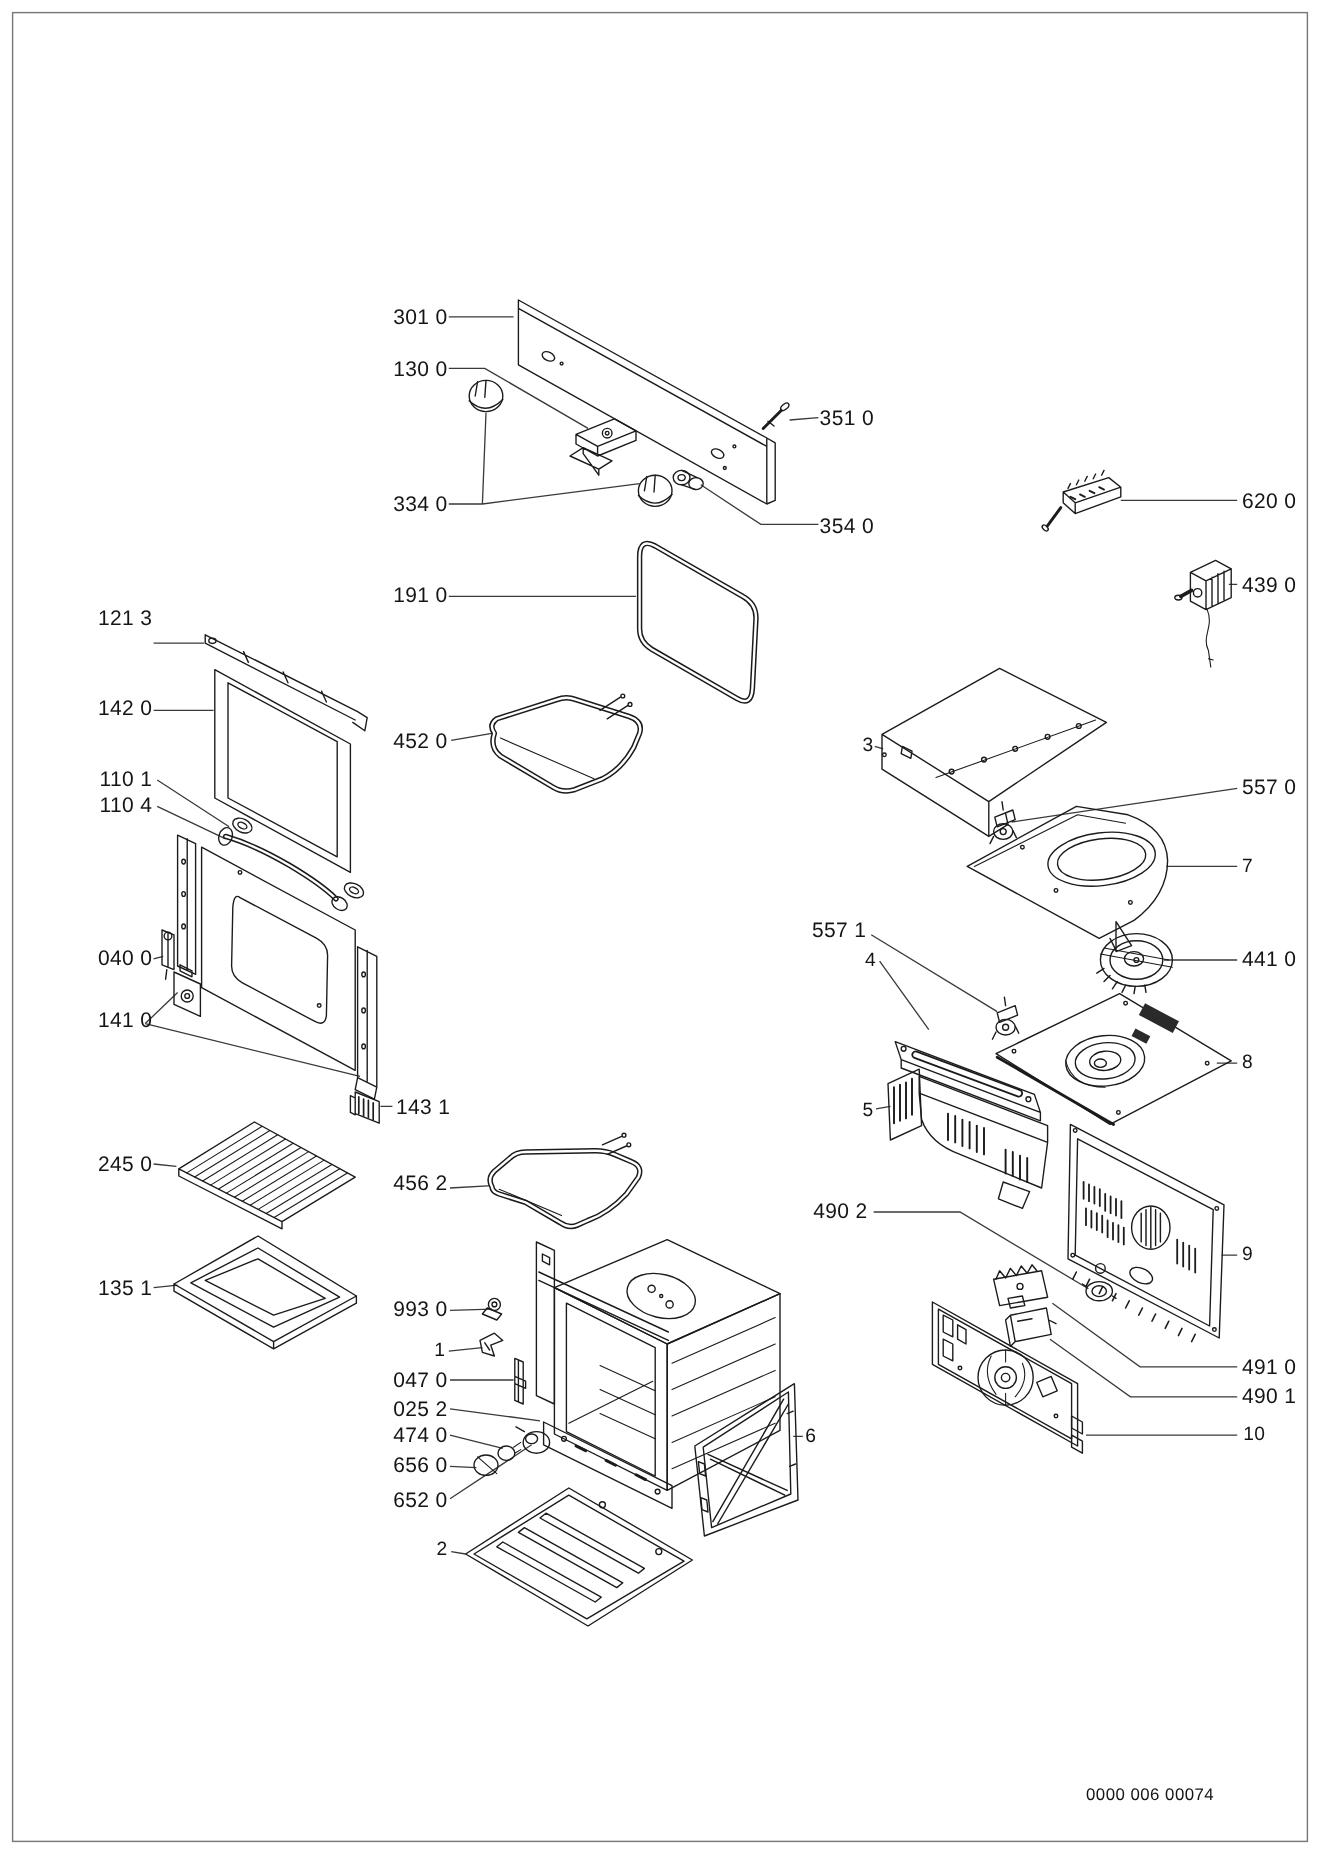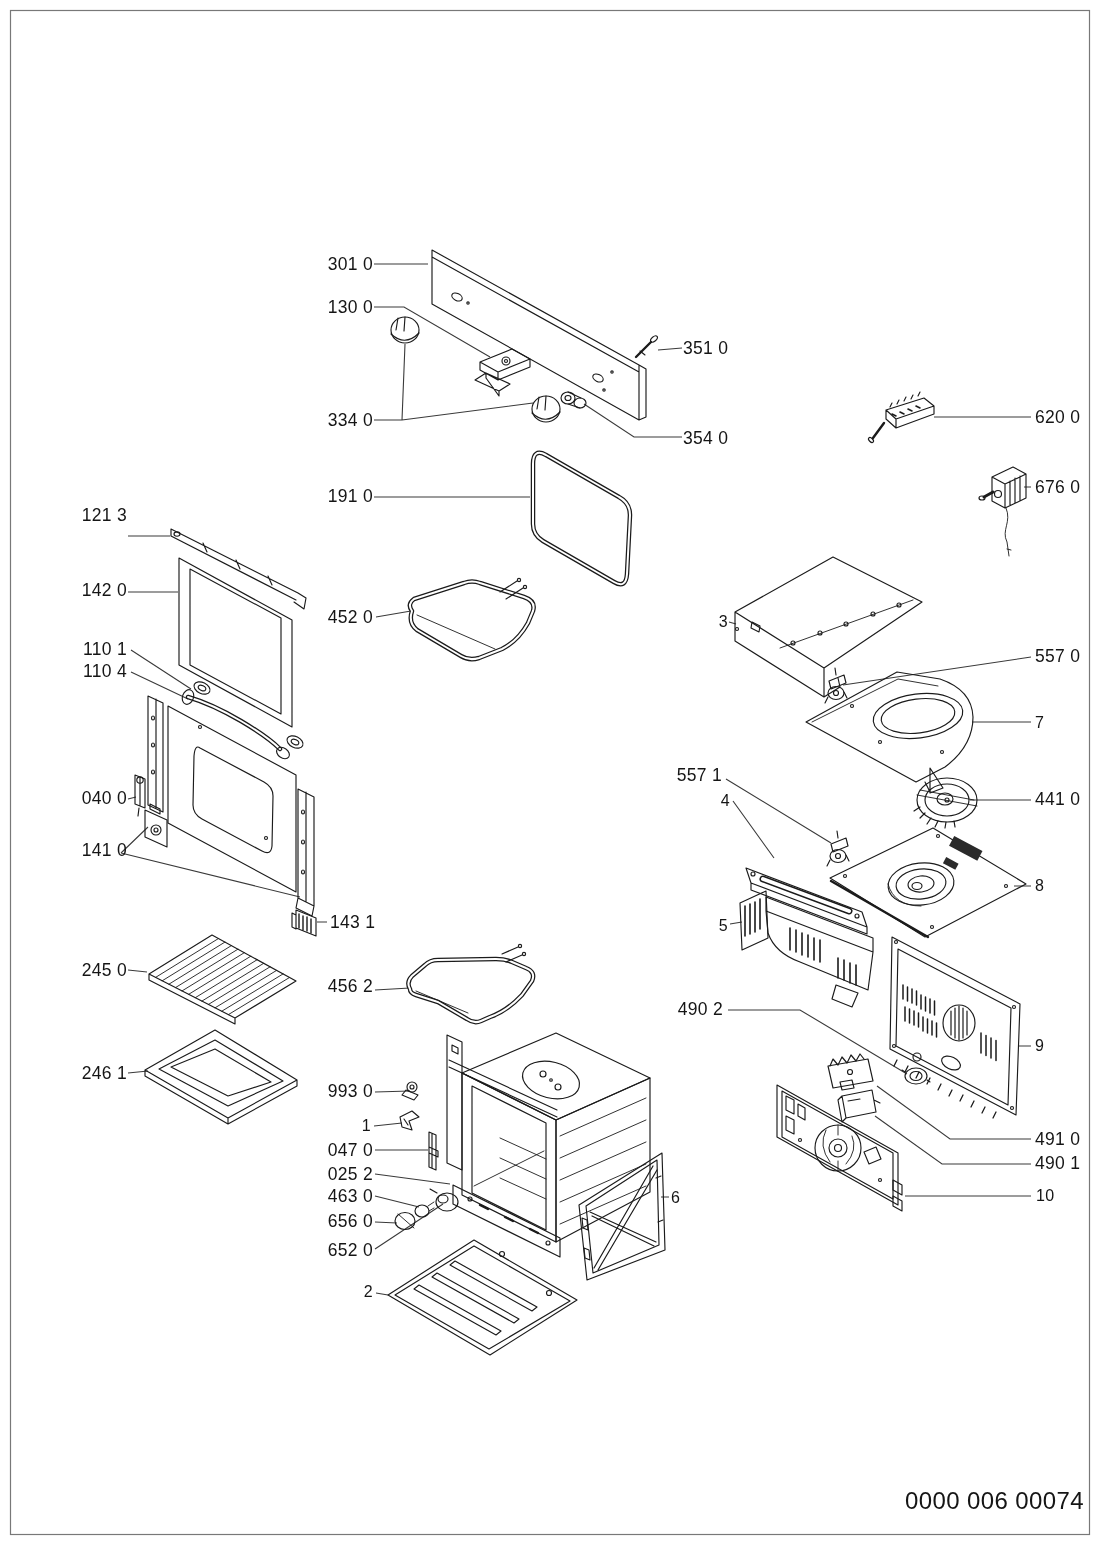--- a/index.html
+++ b/index.html
@@ -6,21 +6,21 @@
   #page{position:relative;width:1100px;height:1547px;background:#ffffff;
         font-family:"Liberation Sans", sans-serif;color:#111;overflow:hidden;}
   #art{position:absolute;left:0;top:0;}
   .lbl{position:absolute;font-size:17.5px;line-height:18px;white-space:nowrap;color:#151515;
        letter-spacing:0.3px;}
   .cA{right:973px;text-align:right;}
   .cB{right:727px;text-align:center;}
   .cR{left:1035px;}
   .cK{left:683px;}
   .idx{font-size:16px;line-height:16px;}
-  .footer-code{position:absolute;left:905px;top:1487px;font-size:24px;letter-spacing:0.4px;color:#151515;}
+  .footer-code{position:absolute;left:905px;top:1487px;font-size:14px;letter-spacing:0.4px;color:#151515;}
   svg .art{stroke:#1b1b1b;fill:none;stroke-width:1.15;stroke-linecap:round;stroke-linejoin:round;}
   svg .thin{stroke-width:0.9;}
   svg .tube{stroke:#1b1b1b;fill:none;stroke-width:4.5;stroke-linecap:round;stroke-linejoin:round;}
   svg .tubein{stroke:#ffffff;fill:none;stroke-width:2;stroke-linecap:round;stroke-linejoin:round;}
   svg .lead{stroke:#3a3a3a;fill:none;stroke-width:1.1;}
   svg .dark{fill:#2a2a2a;stroke:none;}
 </style>
 </head>
 <body>
 
@@ -367,48 +367,48 @@
         <circle cx="880" cy="1180" r="1.5"></circle>
   </g>
 </svg>
 
   <div class="lbl cB" style="top:255px">301 0</div>
   <div class="lbl cB" style="top:298px">130 0</div>
   <div class="lbl cK" style="top:339px">351 0</div>
   <div class="lbl cB" style="top:411px">334 0</div>
   <div class="lbl cK" style="top:429px">354 0</div>
   <div class="lbl cR" style="top:408px">620 0</div>
-  <div class="lbl cR" style="top:478px">676 0</div>
+  <div class="lbl cR" style="top:478px">439 0</div>
   <div class="lbl cB" style="top:487px">191 0</div>
   <div class="lbl cA" style="top:506px">121 3</div>
   <div class="lbl cA" style="top:581px">142 0</div>
   <div class="lbl cB" style="top:608px">452 0</div>
   <div class="lbl cA" style="top:640px">110 1</div>
   <div class="lbl cA" style="top:662px">110 4</div>
   <div class="lbl idx" style="right:372px;top:614px">3</div>
   <div class="lbl cR" style="top:647px">557 0</div>
   <div class="lbl idx cR" style="top:715px">7</div>
   <div class="lbl cA" style="top:789px">040 0</div>
   <div class="lbl" style="right:378px;top:766px">557 1</div>
   <div class="lbl idx" style="right:370px;top:793px">4</div>
   <div class="lbl cR" style="top:790px">441 0</div>
   <div class="lbl cA" style="top:841px">141 0</div>
   <div class="lbl idx cR" style="top:878px">8</div>
   <div class="lbl idx" style="right:372px;top:918px">5</div>
   <div class="lbl" style="left:330px;top:913px">143 1</div>
   <div class="lbl cA" style="top:961px">245 0</div>
   <div class="lbl cB" style="top:977px">456 2</div>
   <div class="lbl" style="right:377px;top:1000px">490 2</div>
-  <div class="lbl cA" style="top:1064px">246 1</div>
+  <div class="lbl cA" style="top:1064px">135 1</div>
   <div class="lbl cB" style="top:1082px">993 0</div>
   <div class="lbl idx cR" style="top:1038px">9</div>
   <div class="lbl idx" style="right:729px;top:1118px">1</div>
   <div class="lbl cB" style="top:1141px">047 0</div>
   <div class="lbl cB" style="top:1165px">025 2</div>
-  <div class="lbl cB" style="top:1187px">463 0</div>
+  <div class="lbl cB" style="top:1187px">474 0</div>
   <div class="lbl cB" style="top:1212px">656 0</div>
   <div class="lbl cB" style="top:1241px">652 0</div>
   <div class="lbl cR" style="top:1130px">491 0</div>
   <div class="lbl cR" style="top:1154px">490 1</div>
   <div class="lbl idx" style="left:1036px;top:1188px">10</div>
   <div class="lbl idx" style="left:671px;top:1190px">6</div>
   <div class="lbl idx cB" style="top:1284px">2</div>
 
   <div class="footer-code">0000 006 00074</div>
 </div>

